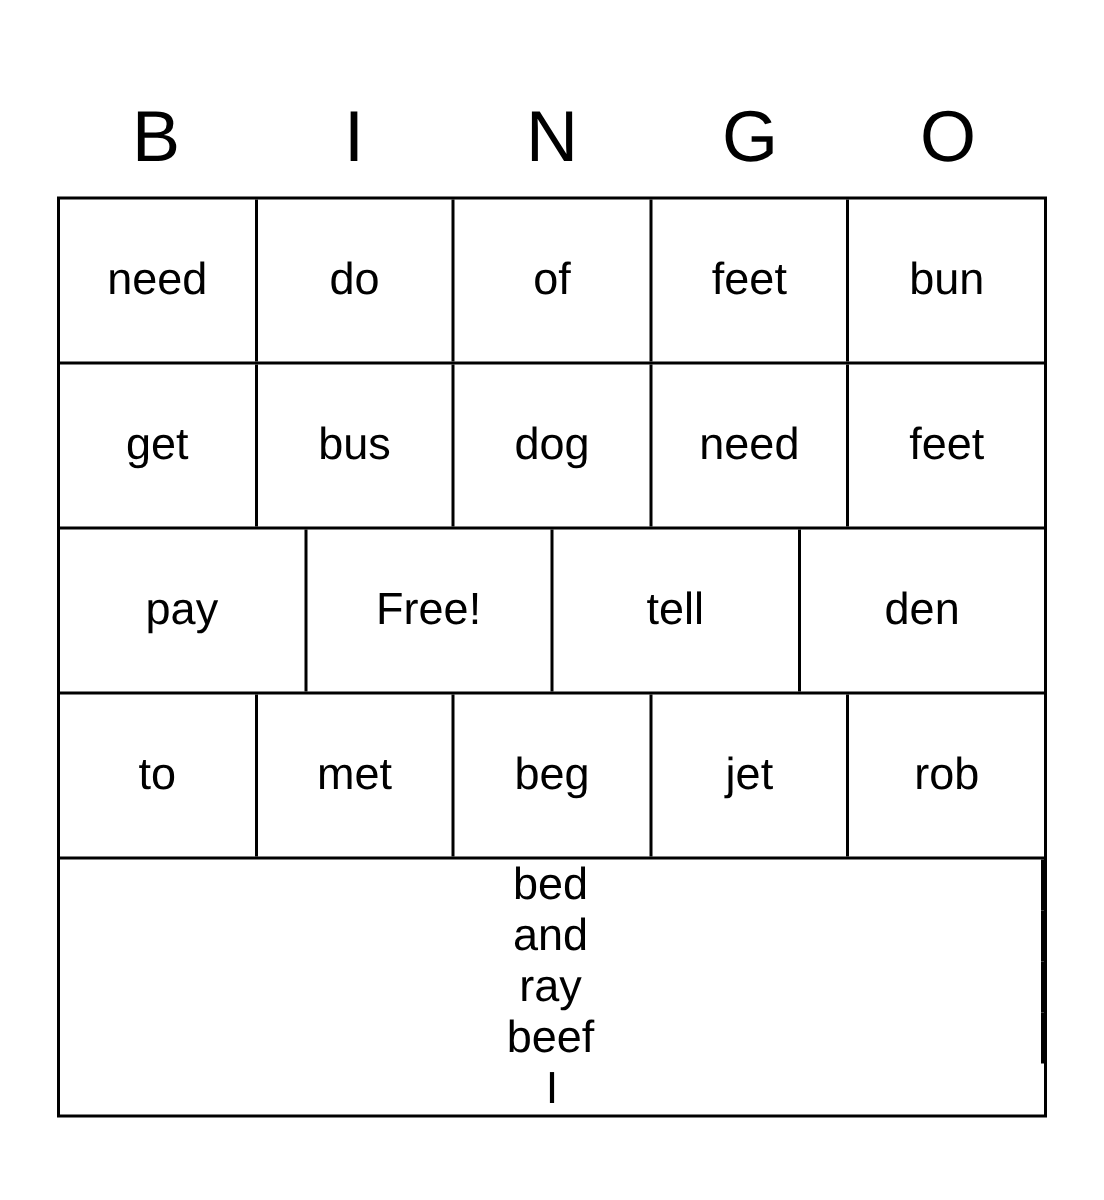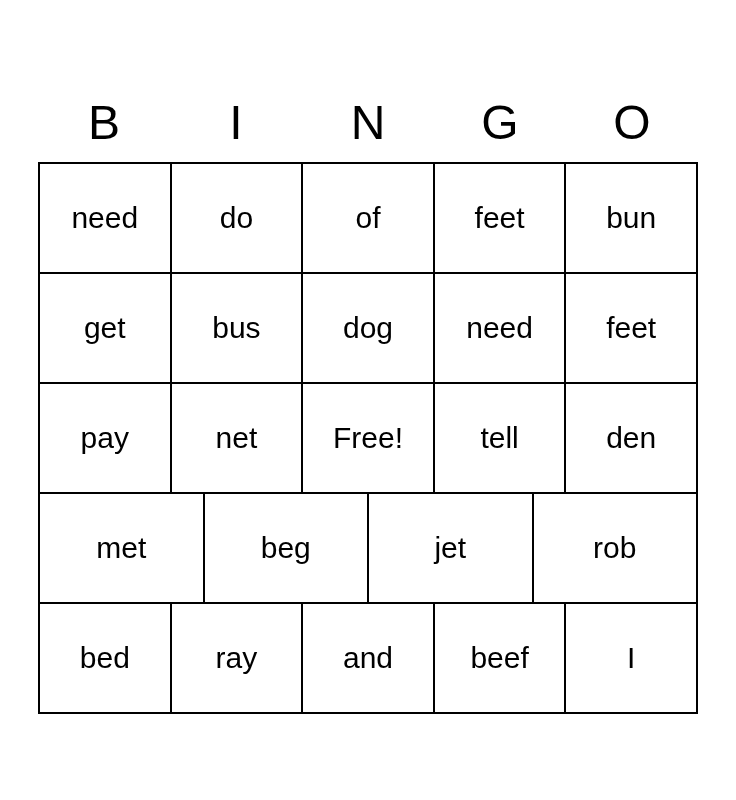--- a/index.html
+++ b/index.html
@@ -46,20 +46,21 @@
       width: 660px;
     }
 
     .bingo-row {
       display: flex;
       border-bottom: 2px solid #000;
     }
 
     .bingo-row:last-child {
       border-bottom: none;
+      flex-direction: column;
     }
 
     .bingo-cell {
       flex: 1;
       height: 108px;
       display: flex;
       align-items: center;
       justify-content: center;
       border-right: 2px solid #000;
       font-size: 30px;
@@ -92,32 +93,32 @@
       </div>
       <div class="bingo-row">
         <div class="bingo-cell">get</div>
         <div class="bingo-cell">bus</div>
         <div class="bingo-cell">dog</div>
         <div class="bingo-cell">need</div>
         <div class="bingo-cell">feet</div>
       </div>
       <div class="bingo-row">
         <div class="bingo-cell">pay</div>
-        <div class="bingo-cell">net</div>
         <div class="bingo-cell">Free!</div>
         <div class="bingo-cell">tell</div>
         <div class="bingo-cell">den</div>
       </div>
       <div class="bingo-row">
+        <div class="bingo-cell">to</div>
         <div class="bingo-cell">met</div>
         <div class="bingo-cell">beg</div>
         <div class="bingo-cell">jet</div>
         <div class="bingo-cell">rob</div>
       </div>
       <div class="bingo-row">
         <div class="bingo-cell">bed</div>
+        <div class="bingo-cell">and</div>
         <div class="bingo-cell">ray</div>
-        <div class="bingo-cell">and</div>
         <div class="bingo-cell">beef</div>
         <div class="bingo-cell">I</div>
       </div>
     </div>
 </div>
 
 </body></html>

